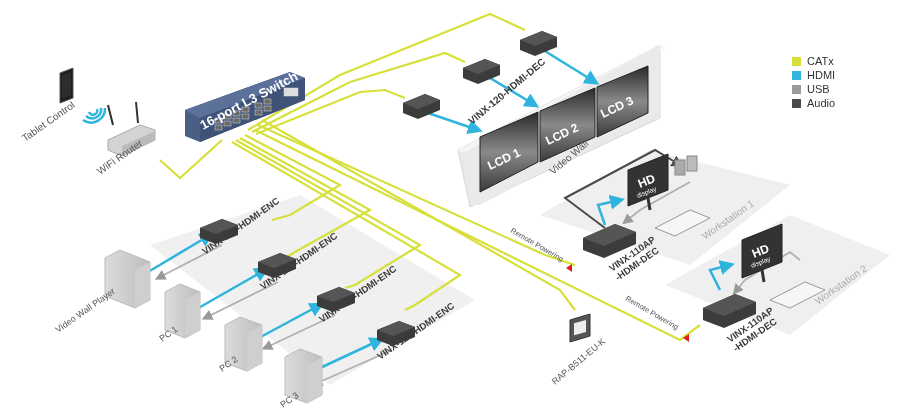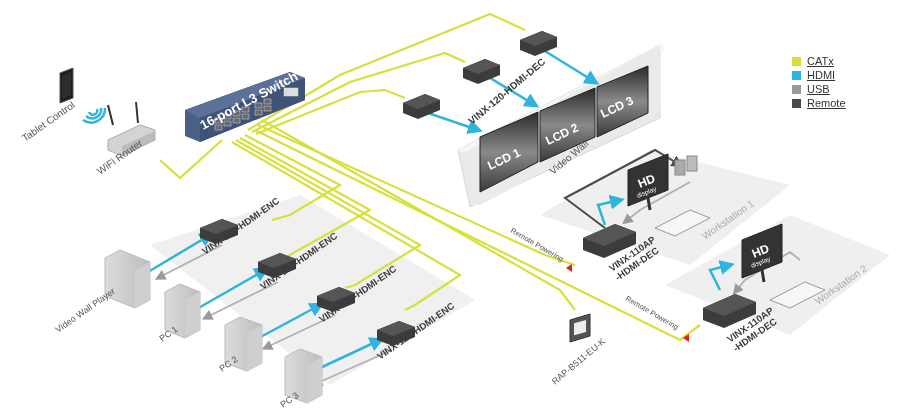--- a/index.html
+++ b/index.html
@@ -1,20 +1,20 @@
 <!DOCTYPE html>
 <html><head>
 <meta charset="utf-8">
 <style>
   html,body{margin:0;padding:0;background:#fff;}
   #stage{position:relative;width:900px;height:419px;overflow:hidden;background:#fff;font-family:"Liberation Sans",sans-serif;}
   svg{position:absolute;left:0;top:0;}
   .lbl{font-family:"Liberation Sans",sans-serif;font-weight:bold;fill:#3a3a3a;}
   .lbl-light{font-family:"Liberation Sans",sans-serif;fill:#555;}
-  .legend{position:absolute;left:792px;top:54px;font-size:11px;color:#333;line-height:14px;text-decoration:underline;}
+  .legend{position:absolute;left:792px;top:54px;font-size:11px;color:#333;line-height:14px;}
   .legend-item{display:flex;align-items:center;gap:6px;}
   .swatch{width:9px;height:9px;display:inline-block;}
 </style>
 </head>
 <body>
 
 <div id="stage">
 <svg width="900" height="419" viewBox="0 0 900 419">
   <defs>
     <linearGradient id="lcdGrad" x1="0" y1="0" x2="0" y2="1">
@@ -276,16 +276,16 @@
   <div class="legend-item">
     <span class="swatch" style="background:#2fb4de"></span>
     <span>HDMI</span>
   </div>
   <div class="legend-item">
     <span class="swatch" style="background:#9a9a9a"></span>
     <span>USB</span>
   </div>
   <div class="legend-item">
     <span class="swatch" style="background:#4a4a4a"></span>
-    <span>Remote</span>
+    <span>Audio</span>
   </div>
 </div>
 </div>
 
 </body></html>

